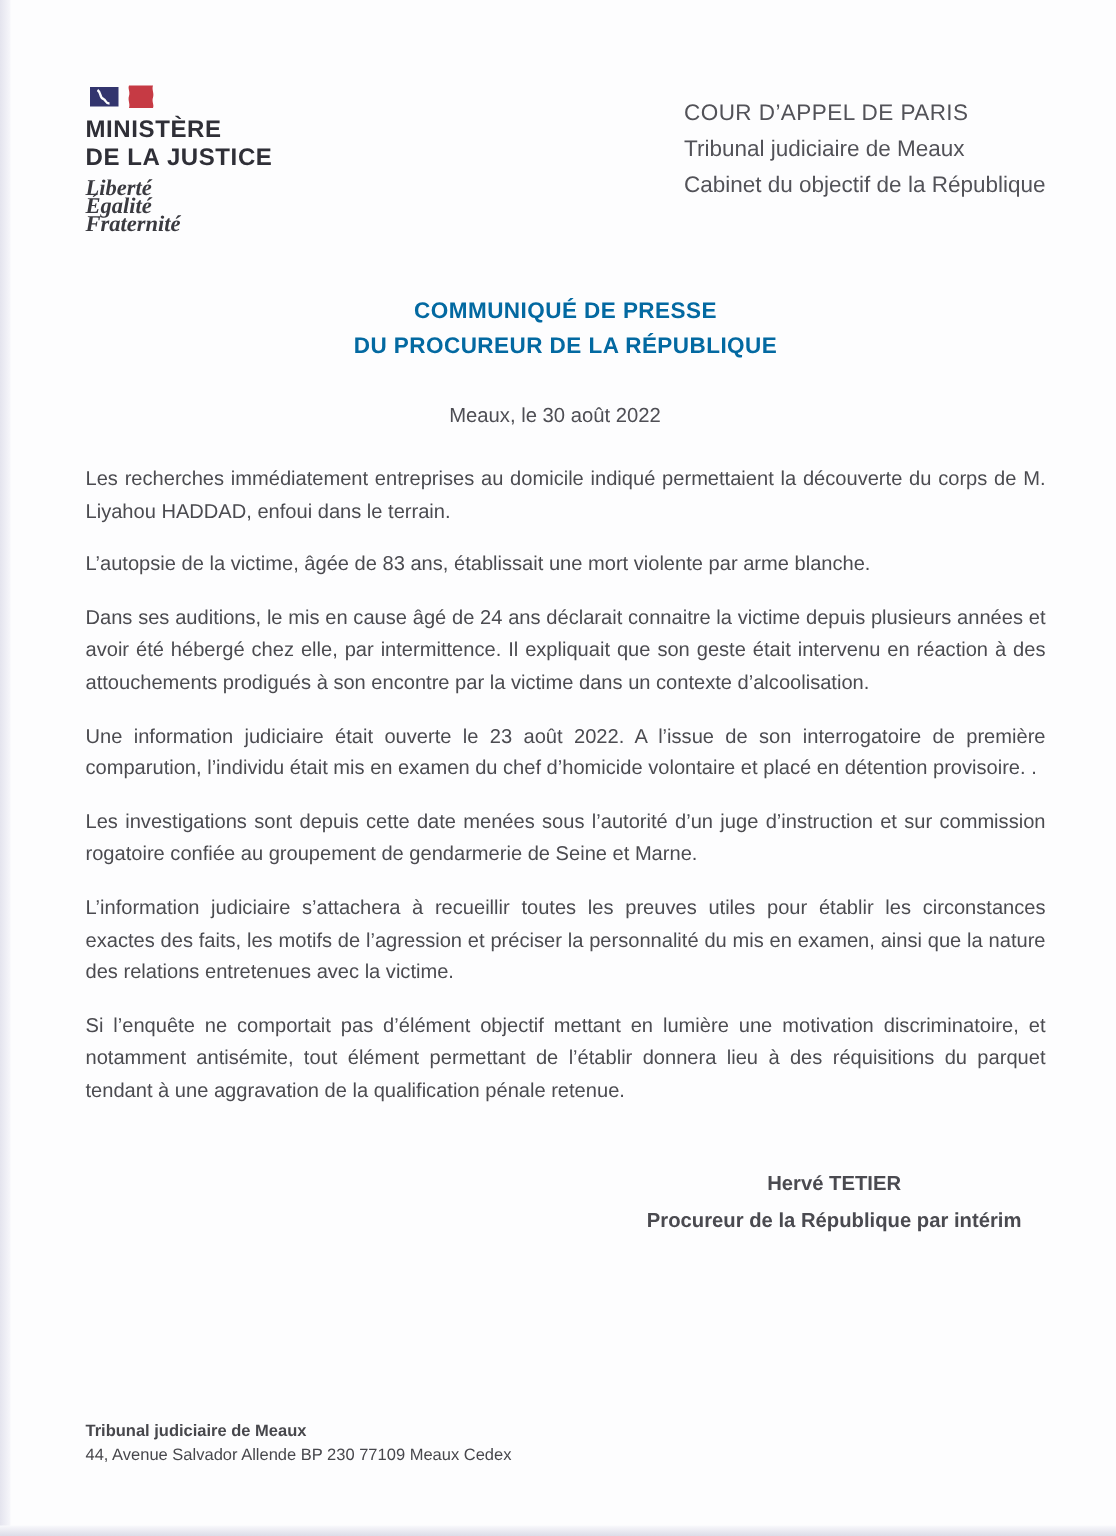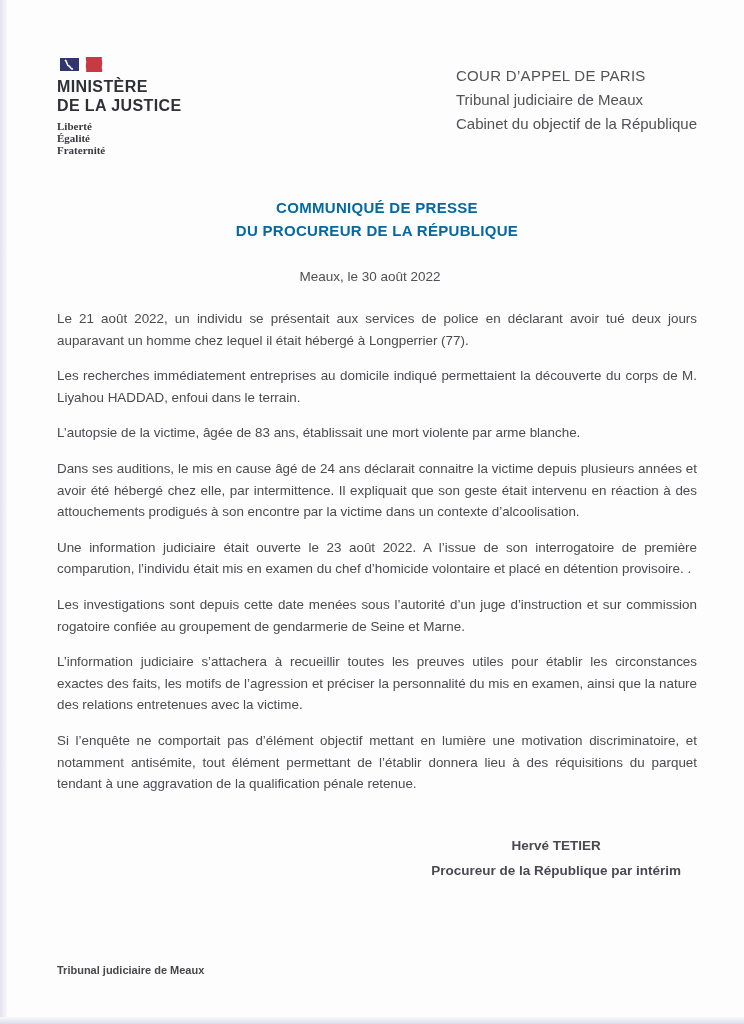--- a/index.html
+++ b/index.html
@@ -29,22 +29,22 @@
   .top-row { display: flex; justify-content: space-between; align-items: flex-start; padding-top: 56px; }
   .logo-block { width: 200px; }
   .flag { display: block; margin-left: 2px; margin-bottom: 4px; }
   .ministry-name {
     font-weight: bold; font-size: 16px; line-height: 19px;
     color: #2f2f37; letter-spacing: 0.4px;
   }
   .motto {
     margin-top: 5px;
     font-family: "Liberation Serif", serif;
-    font-weight: bold;
-    font-size: 11px; line-height: 12px; color: #3a3a40;
+    font-style: italic; font-weight: bold;
+    font-size: 15px; line-height: 12px; color: #3a3a40;
   }
   .header-right {
     text-align: left; font-size: 15px; line-height: 24px;
     color: #525258; padding-top: 8px;
   }
   .header-right .hr-line1 { letter-spacing: 0.3px; }
 
   
   .title-block {
     margin-top: 40px; text-align: center;
@@ -115,35 +115,35 @@
     </div>
 
     <div class="title-block">
       <div>COMMUNIQUÉ DE PRESSE</div>
       <div>DU PROCUREUR DE LA RÉPUBLIQUE</div>
     </div>
 
     <div class="dateline">Meaux, le 30 août 2022</div>
 
     <div class="body-text">
-      <p>Le 21 août 2022, un individu se présentait aux services de police en déclarant avoir tué deux jours auparavant un homme chez lequel il était hébergé à Longperrier (77).</p>
       <p>Les recherches immédiatement entreprises au domicile indiqué permettaient la découverte du corps de M. Liyahou HADDAD, enfoui dans le terrain.</p>
       <p>L’autopsie de la victime, âgée de 83 ans, établissait une mort violente par arme blanche.</p>
       <p>Dans ses auditions, le mis en cause âgé de 24 ans déclarait connaitre la victime depuis plusieurs années et avoir été hébergé chez elle, par intermittence. Il expliquait que son geste était intervenu en réaction à des attouchements prodigués à son encontre par la victime dans un contexte d’alcoolisation.</p>
       <p>Une information judiciaire était ouverte le 23 août 2022. A l’issue de son interrogatoire de première comparution, l’individu était mis en examen du chef d’homicide volontaire et placé en détention provisoire. .</p>
       <p>Les investigations sont depuis cette date menées sous l’autorité d’un juge d’instruction et sur commission rogatoire confiée au groupement de gendarmerie de Seine et Marne.</p>
       <p>L’information judiciaire s’attachera à recueillir toutes les preuves utiles pour établir les circonstances exactes des faits, les motifs de l’agression et préciser la personnalité du mis en examen, ainsi que la nature des relations entretenues avec la victime.</p>
       <p>Si l’enquête ne comportait pas d’élément objectif mettant en lumière une motivation discriminatoire, et notamment antisémite, tout élément permettant de l’établir donnera lieu à des réquisitions du parquet tendant à une aggravation de la qualification pénale retenue.</p>
     </div>
 
     <div class="signature">
       <div class="signature-inner">
         <div>Hervé TETIER</div>
         <div>Procureur de la République par intérim</div>
       </div>
     </div>
 
   </div>
 
   <div class="footer">
     <div class="f-line1">Tribunal judiciaire de Meaux</div>
+    <div>44, Avenue Salvador Allende BP 230 77109 Meaux Cedex</div>
   </div>
 </div>
 
 </body></html>

